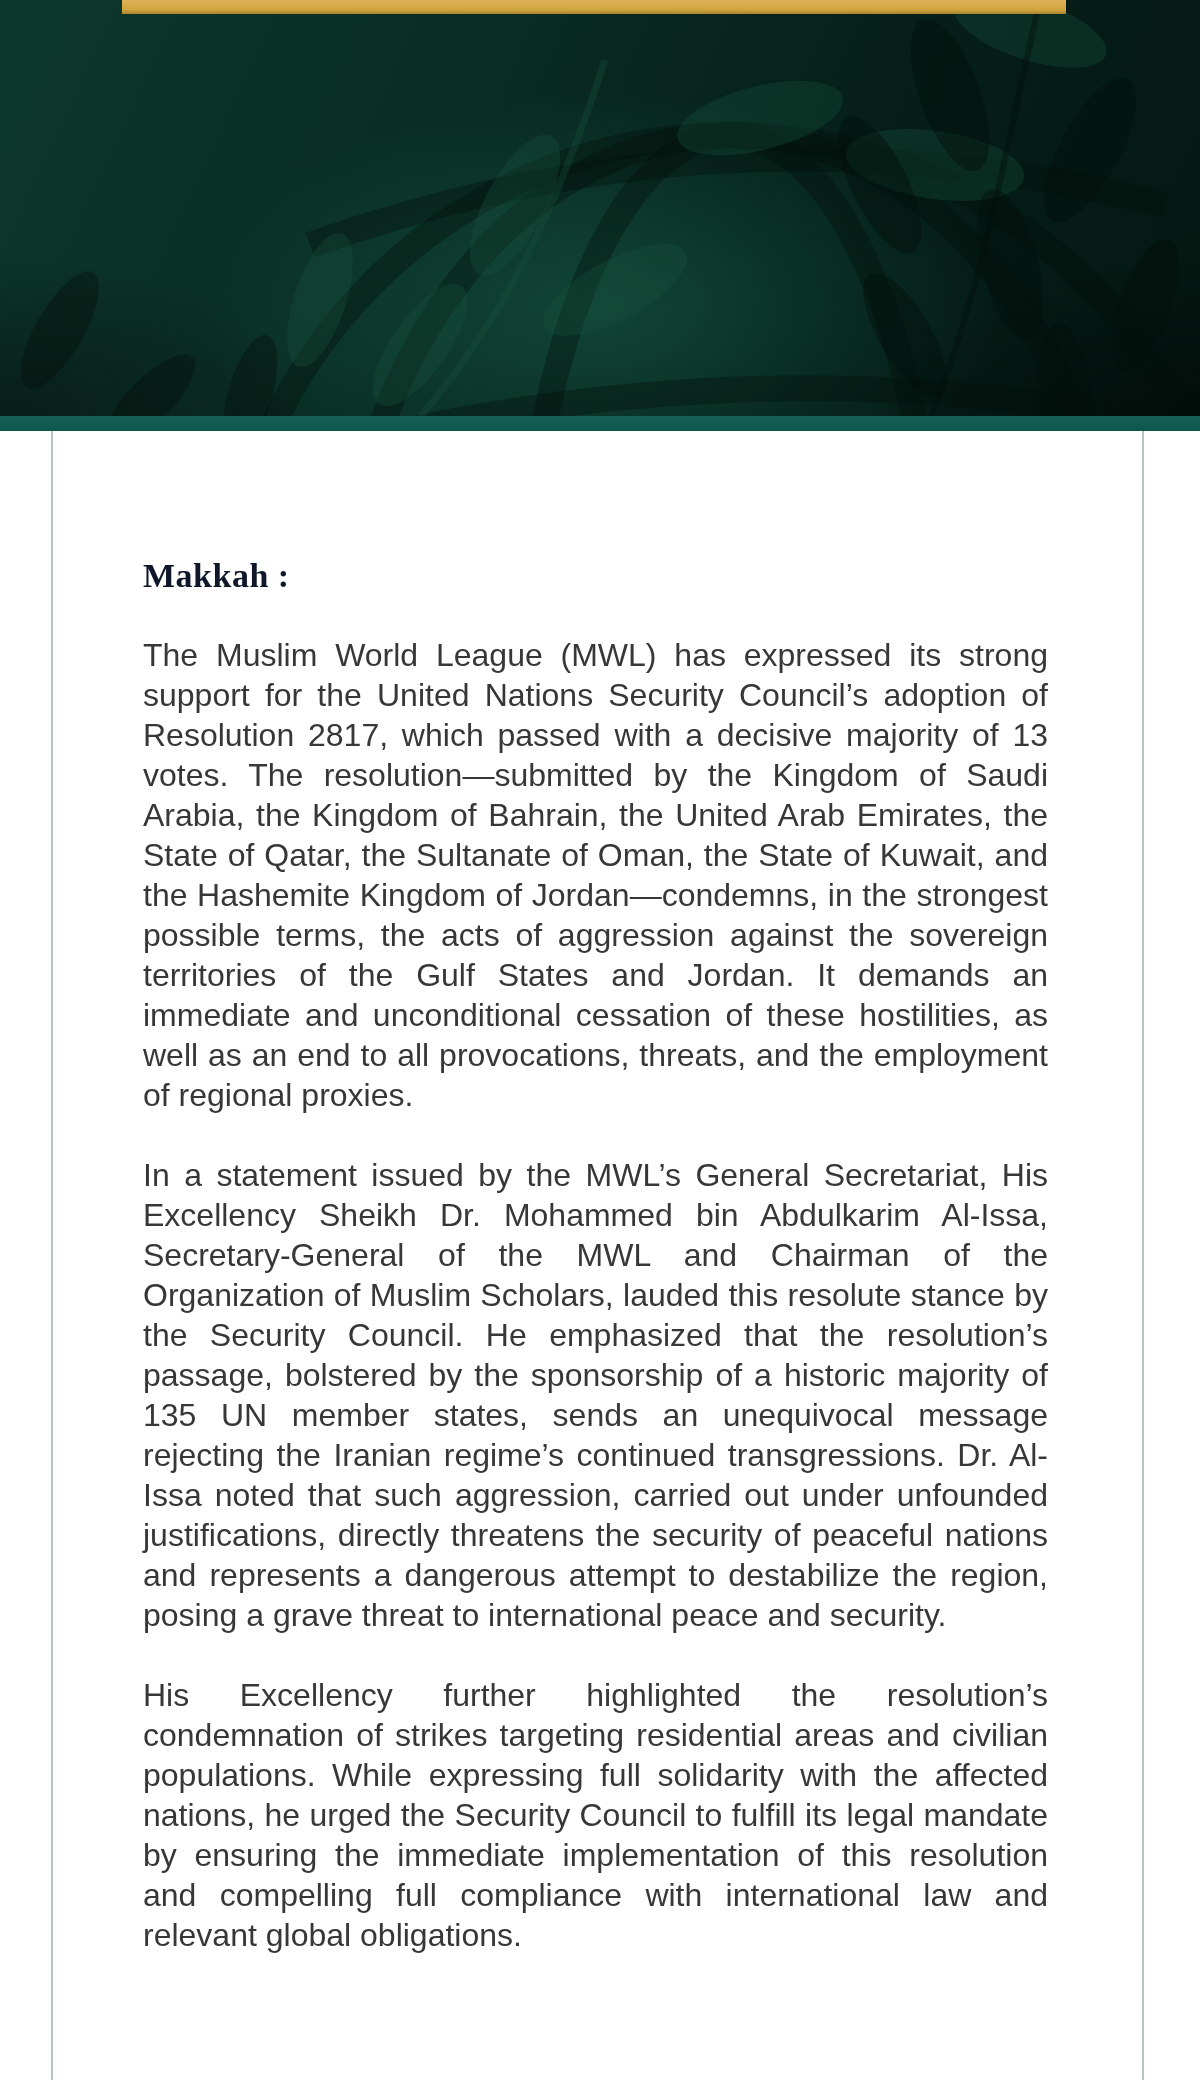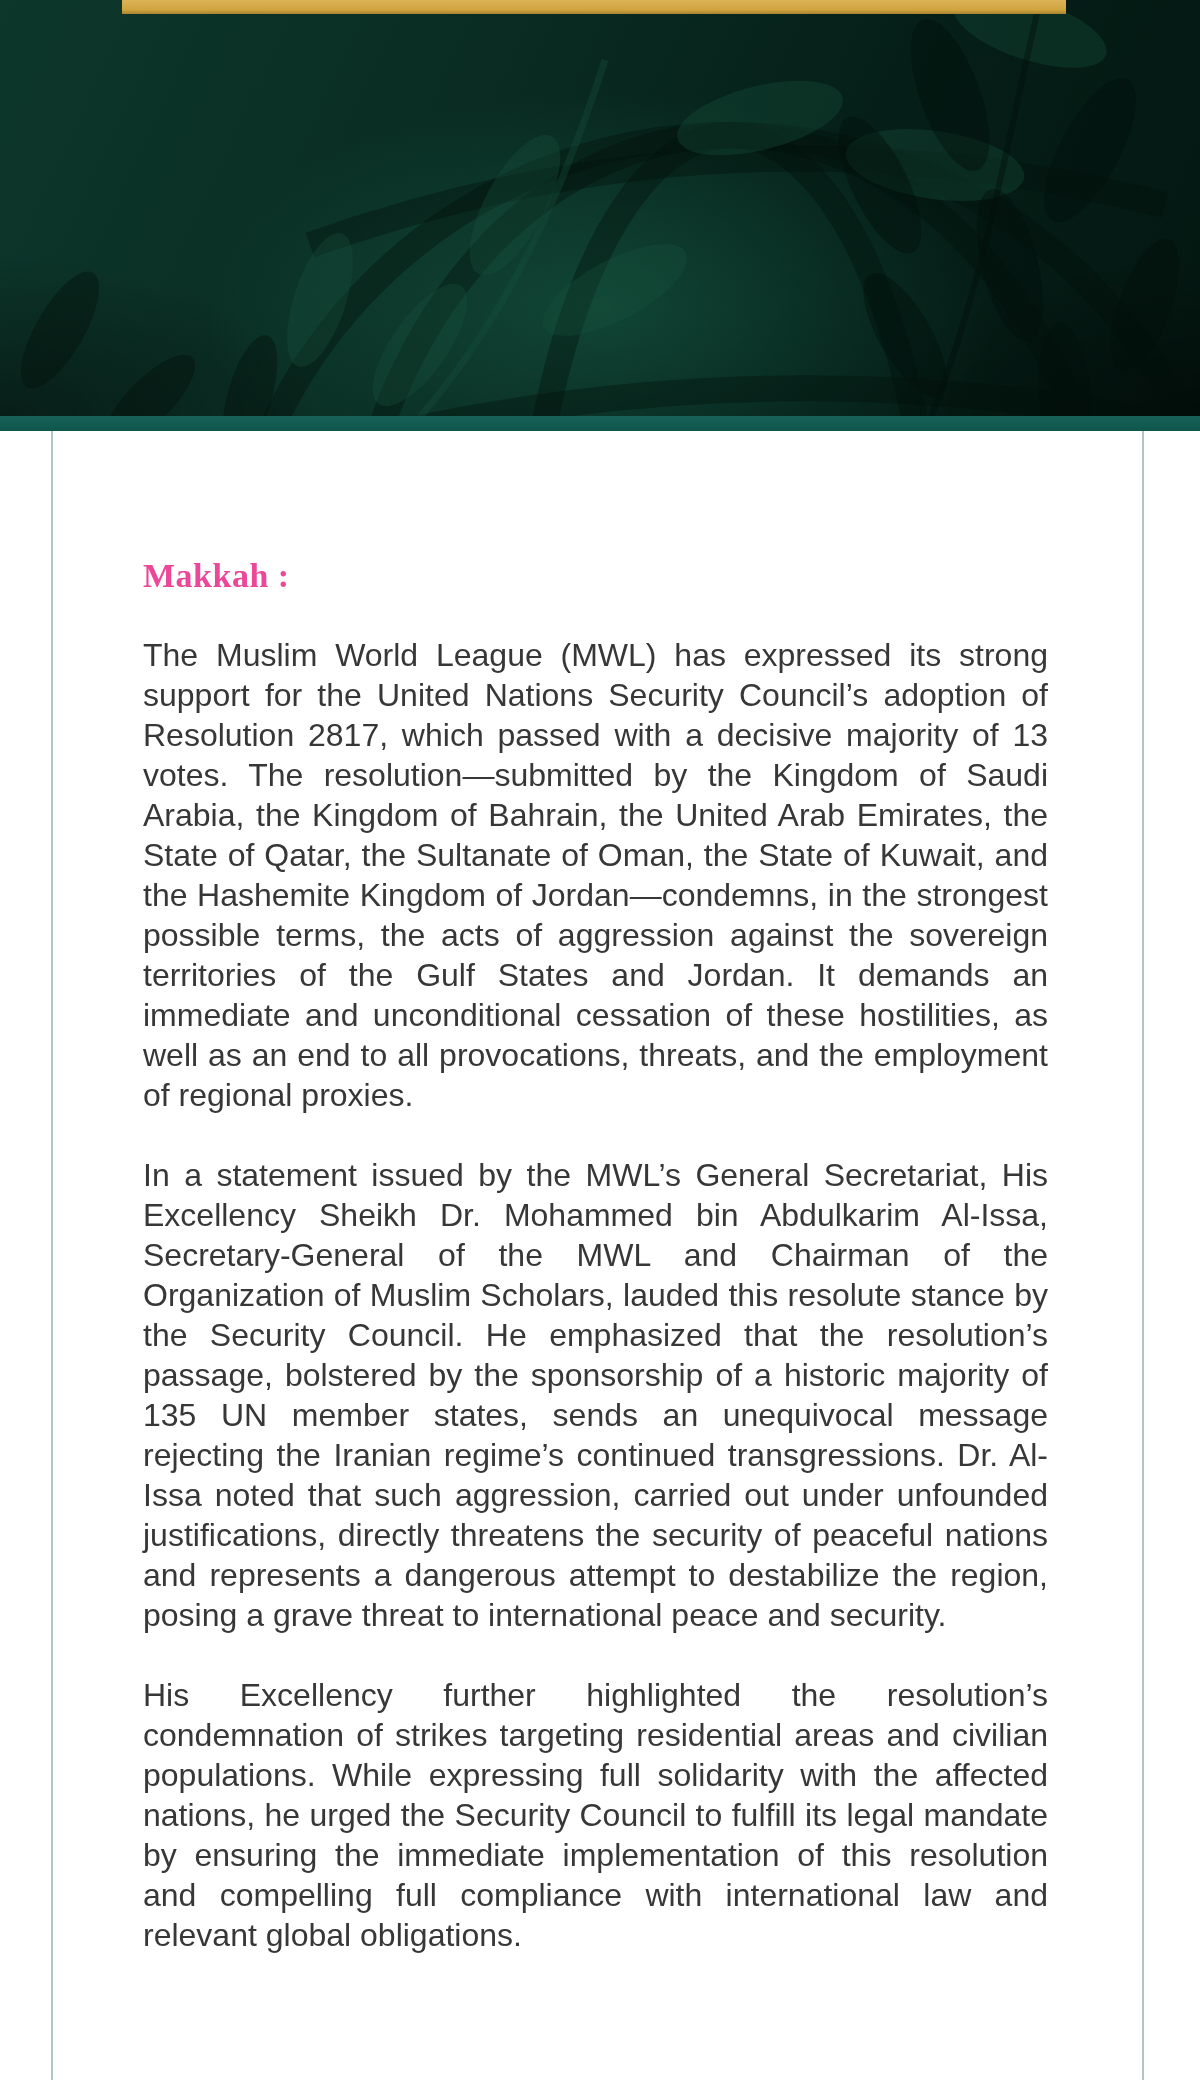--- a/index.html
+++ b/index.html
@@ -32,21 +32,21 @@
   }
   
   .card {
     position:absolute; left:51px; top:431px; width:1093px; height:1649px;
     box-sizing:border-box; background:#ffffff; padding:0 90px;
     border-left:2px solid var(--card_border,#b2c5be);
     border-right:2px solid var(--card_border,#b2c5be);
   }
   .location-heading {
     margin:126px 0 0 0; font-family:"Liberation Serif", serif;
-    font-size:34px; font-weight:700; color:#ec4899; letter-spacing:.5px;
+    font-size:34px; font-weight:700; color:#0f172a; letter-spacing:.5px;
   }
   .statement-paragraph {
     margin:40px 4px 0 0; font-size:32px; line-height:40px;
     color:var(--body_text,#373737); text-align:justify;
   }
   
   .logo-row {
     margin-top:118px; display:flex; justify-content:center; align-items:center; gap:14px;
   }
   .logo-textcol { text-align:center; }

